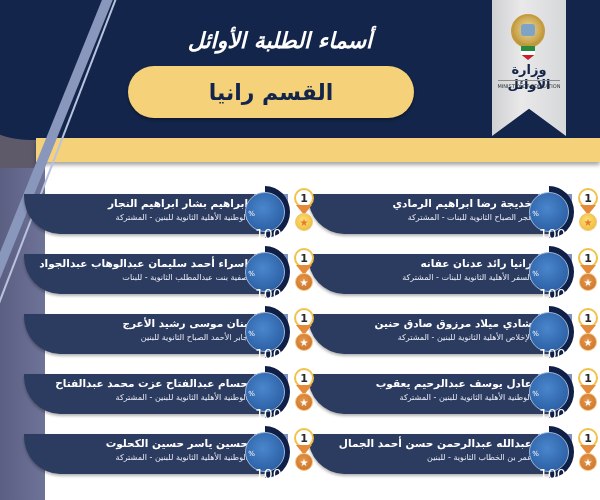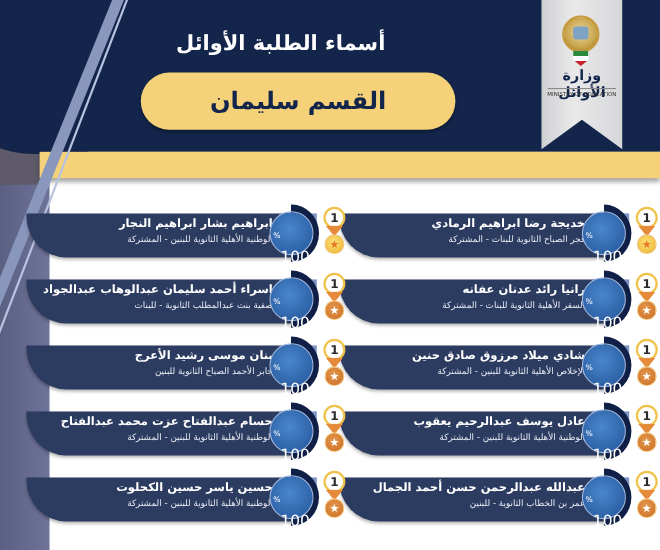--- a/index.html
+++ b/index.html
@@ -29,22 +29,22 @@
       background: #8a97bd; transform: rotate(22deg); transform-origin: top left;
       left: 110px;
     }
     .swoosh2 {
       position: absolute; top: -20px; width: 2px; height: 560px;
       background: #b8c3e0; transform: rotate(21deg); transform-origin: top left;
       left: 122px;
     }
 
     .main-title {
-      position: absolute; left: 160px; top: 28px; width: 240px; text-align: left;
-      color: #ffffff; font-size: 19px; font-weight: bold; direction: rtl;
+      position: absolute; left: 160px; top: 28px; width: 240px; text-align: center;
+      color: #ffffff; font-size: 22px; font-weight: bold; direction: rtl; font-style: italic;
     }
     .section-pill {
       position: absolute; left: 128px; top: 66px; width: 286px; height: 52px;
       background: #f5d27a; border-radius: 26px;
       box-shadow: 0 2px 3px rgba(0,0,0,0.35);
       display: flex; align-items: center; justify-content: center;
       color: #13254a; font-size: 22px; font-weight: bold; direction: rtl;
     }
 
     
@@ -157,21 +157,21 @@
 
 <div class="header"></div>
 <div class="left-shade"></div>
 <div class="left-shade-top"></div>
 <div class="left-arc"></div>
 <div class="gold-bar"></div>
 <div class="swoosh1"></div>
 <div class="swoosh2"></div>
 
 <div class="main-title">أسماء الطلبة الأوائل</div>
-<div class="section-pill">القسم سليمان</div>
+<div class="section-pill">القسم رانيا</div>
 
 <div class="ribbon"></div>
 <div class="emblem">
     <div class="emblem-inner"></div>
   </div>
 <div class="emblem-flag"></div>
 <div class="ministry-ar">وزارة الأوائل</div>
 <div class="ministry-line"></div>
 <div class="ministry-en">MINISTRY OF EDUCATION</div>
 

